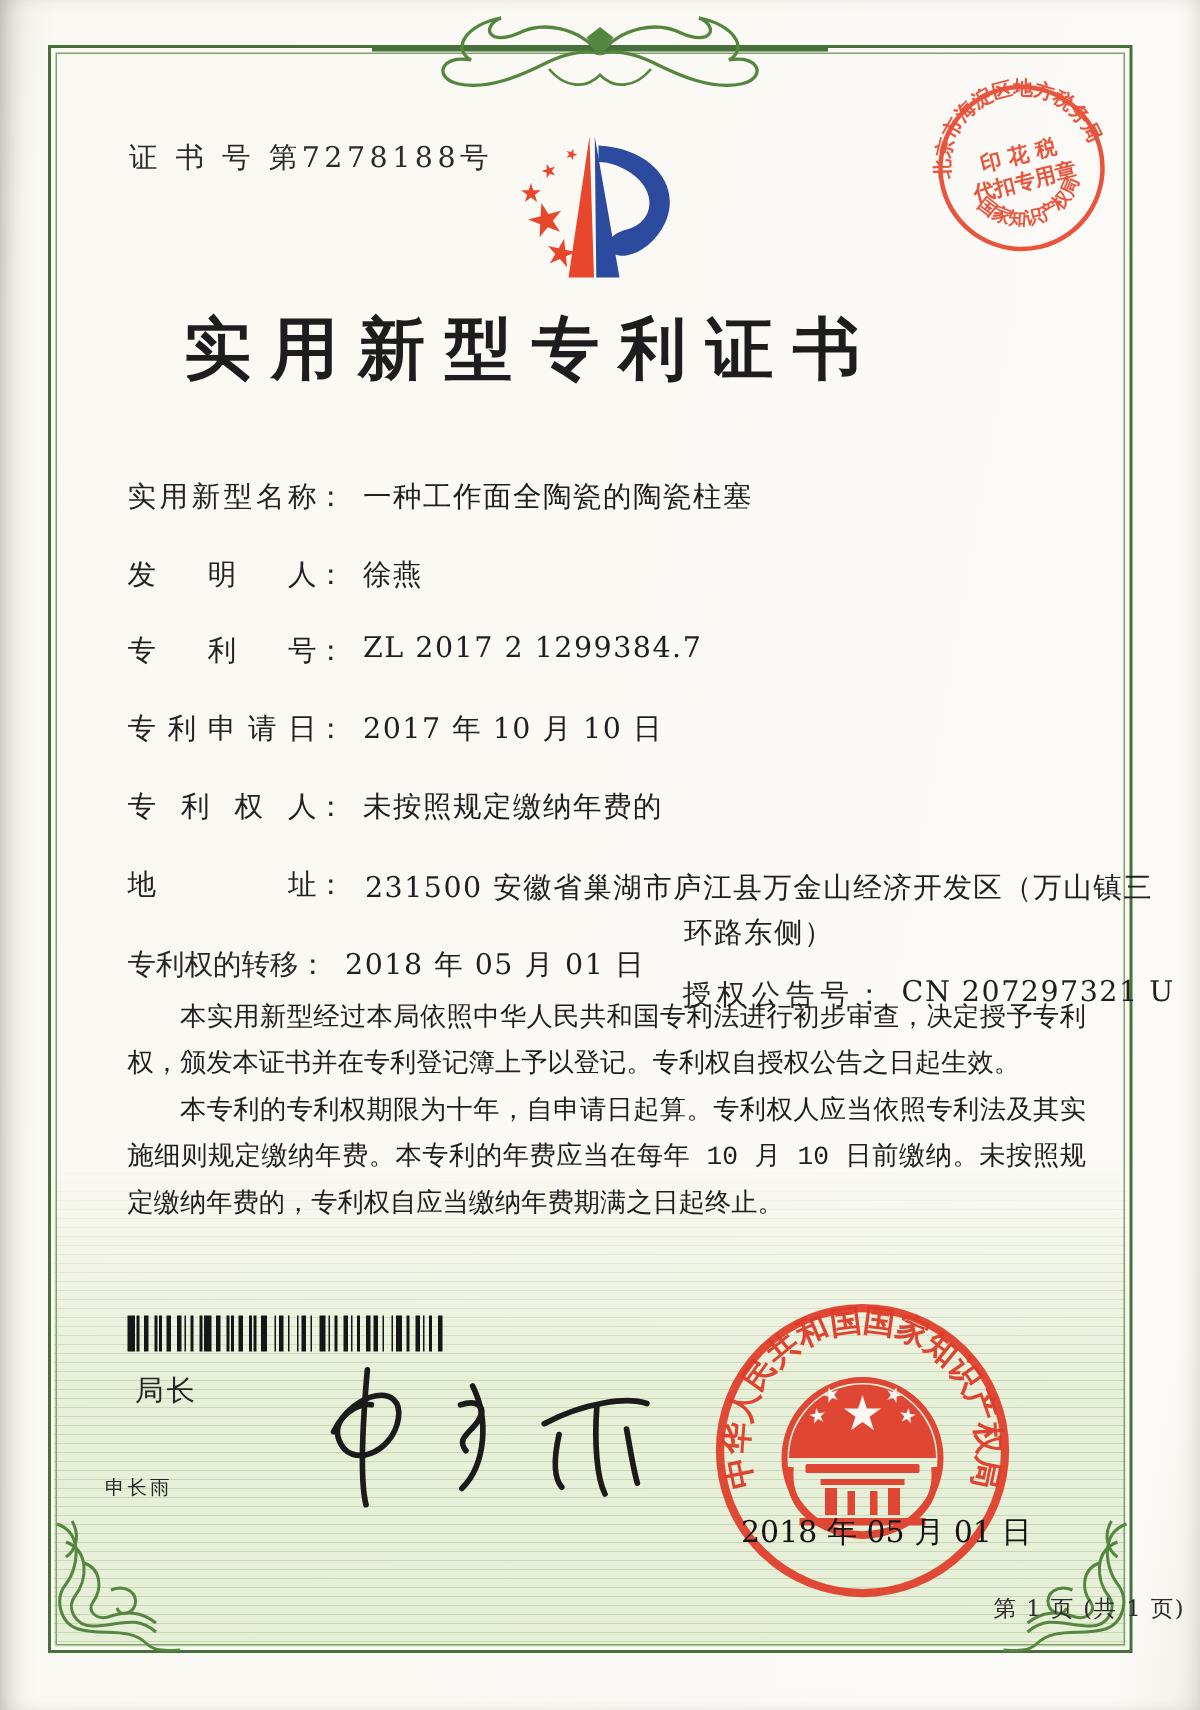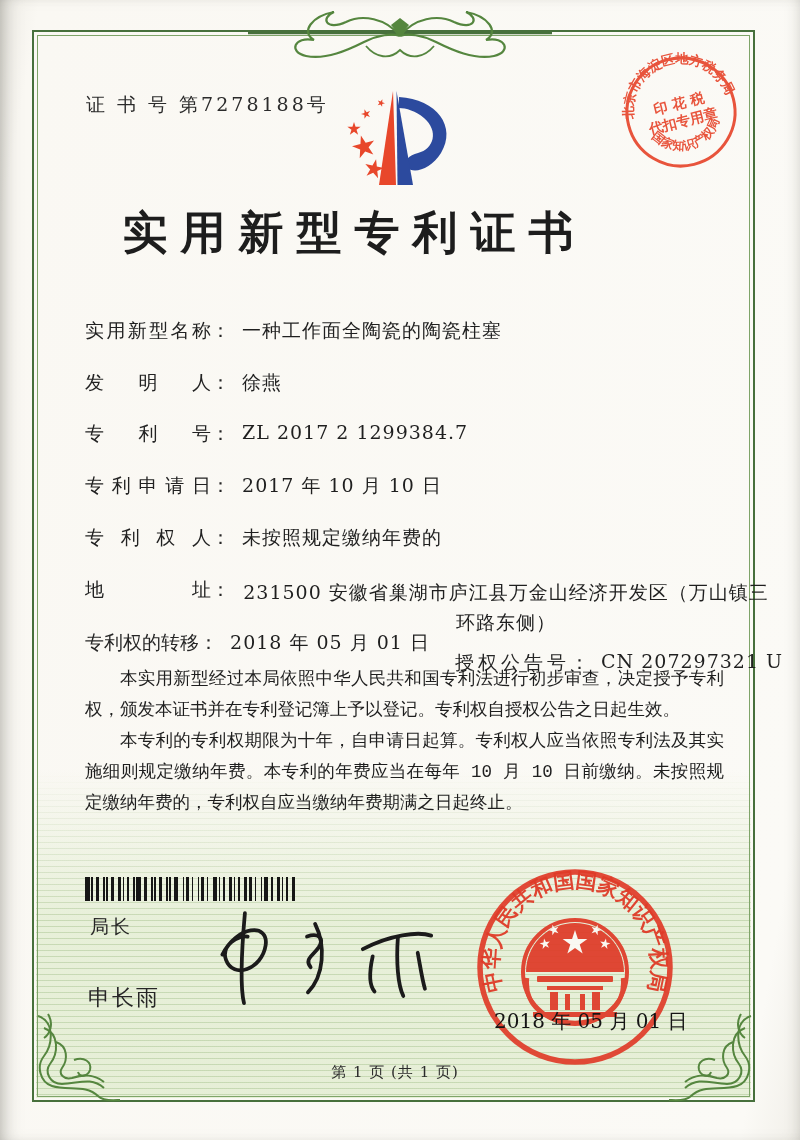--- a/index.html
+++ b/index.html
@@ -50,27 +50,27 @@
   .grant-row { position:absolute; left:85px; top:630px; width:640px; font-size:19px; white-space:nowrap; }
   .grant-right { position:absolute; left:370px; top:0;margin-top:20px; }
 
   .paras { position:absolute; left:85px; top:664px; width:639px; font-size:17.5px; line-height:31px; text-align:justify; color:#1e1e1e; }
   .paras p { text-indent:2em;font-family:Liberation Mono, monospace; }
 
   .barcode { position:absolute; left:85px; top:877px; width:215px; height:24px; font-size:0; }
   .barcode i { display:inline-block; height:100%; background:#161616; vertical-align:top; }
 
   .director { position:absolute; left:90px; top:914px; font-size:19px; letter-spacing:2px; }
-  .director-name { position:absolute; left:88px; top:983px; font-size:22px; letter-spacing:2px; }
+  .director-name { position:absolute; left:70px; top:983px; font-size:13px; letter-spacing:2px; }
   .signature { position:absolute; left:190px; top:902px; }
 
   .seal { position:absolute; left:468px; top:860px; }
   .seal-date { position:absolute; left:494px; top:1008px; width:160px; font-size:20px; color:#141414; white-space:nowrap; z-index:3; }
 
-  .footer { position:absolute; left:0; top:1063px; width:790px; text-align:center; font-size:15px; letter-spacing:1px; color:#2a2a2a; }
+  .footer { position:absolute; left:0; top:1063px; width:790px; text-align:right; font-size:15px; letter-spacing:1px; color:#2a2a2a; }
 
   .ornament-top { position:absolute; left:248px; top:6px; }
   .corner-bl { position:absolute; left:34px; top:1012px; }
   .corner-br { position:absolute; left:663px; top:1012px; transform:scale(-1,1); }
 </style>
 </head>
 <body>
 
 <div class="paper">
 

